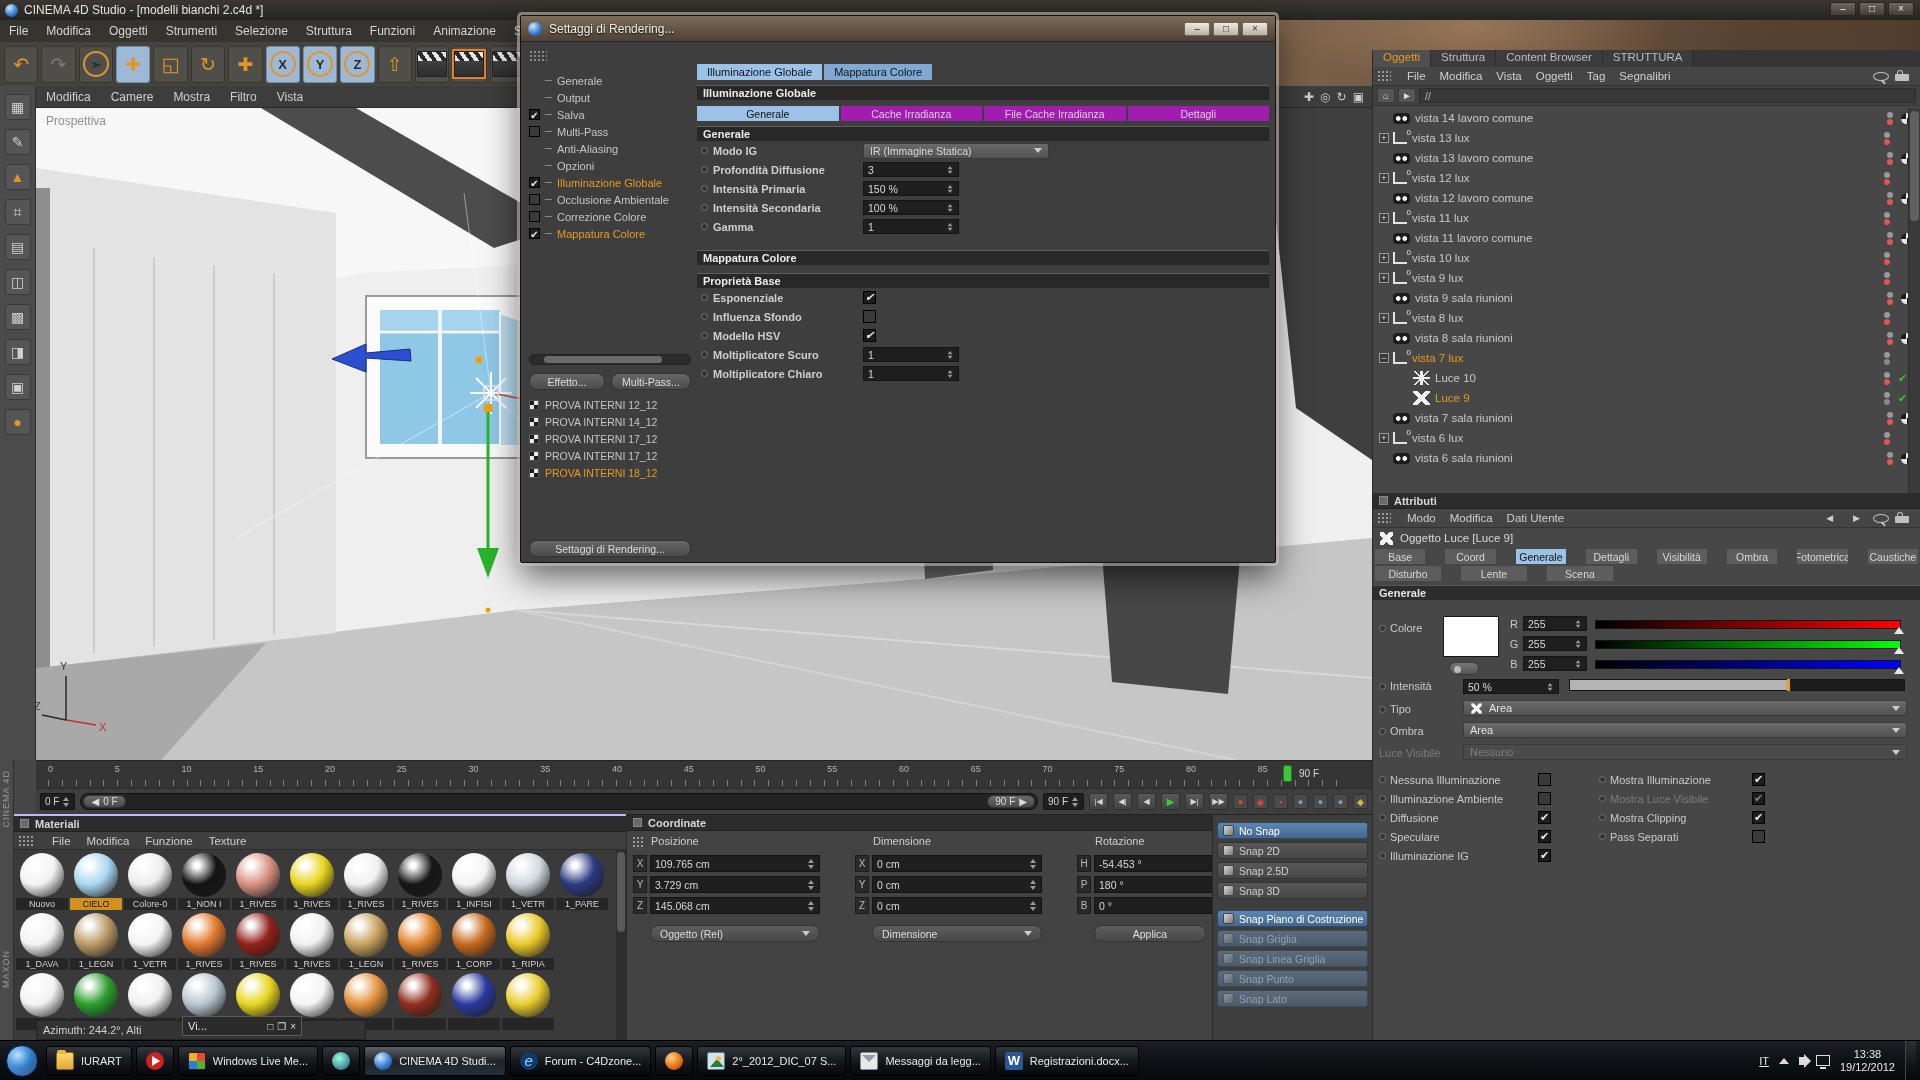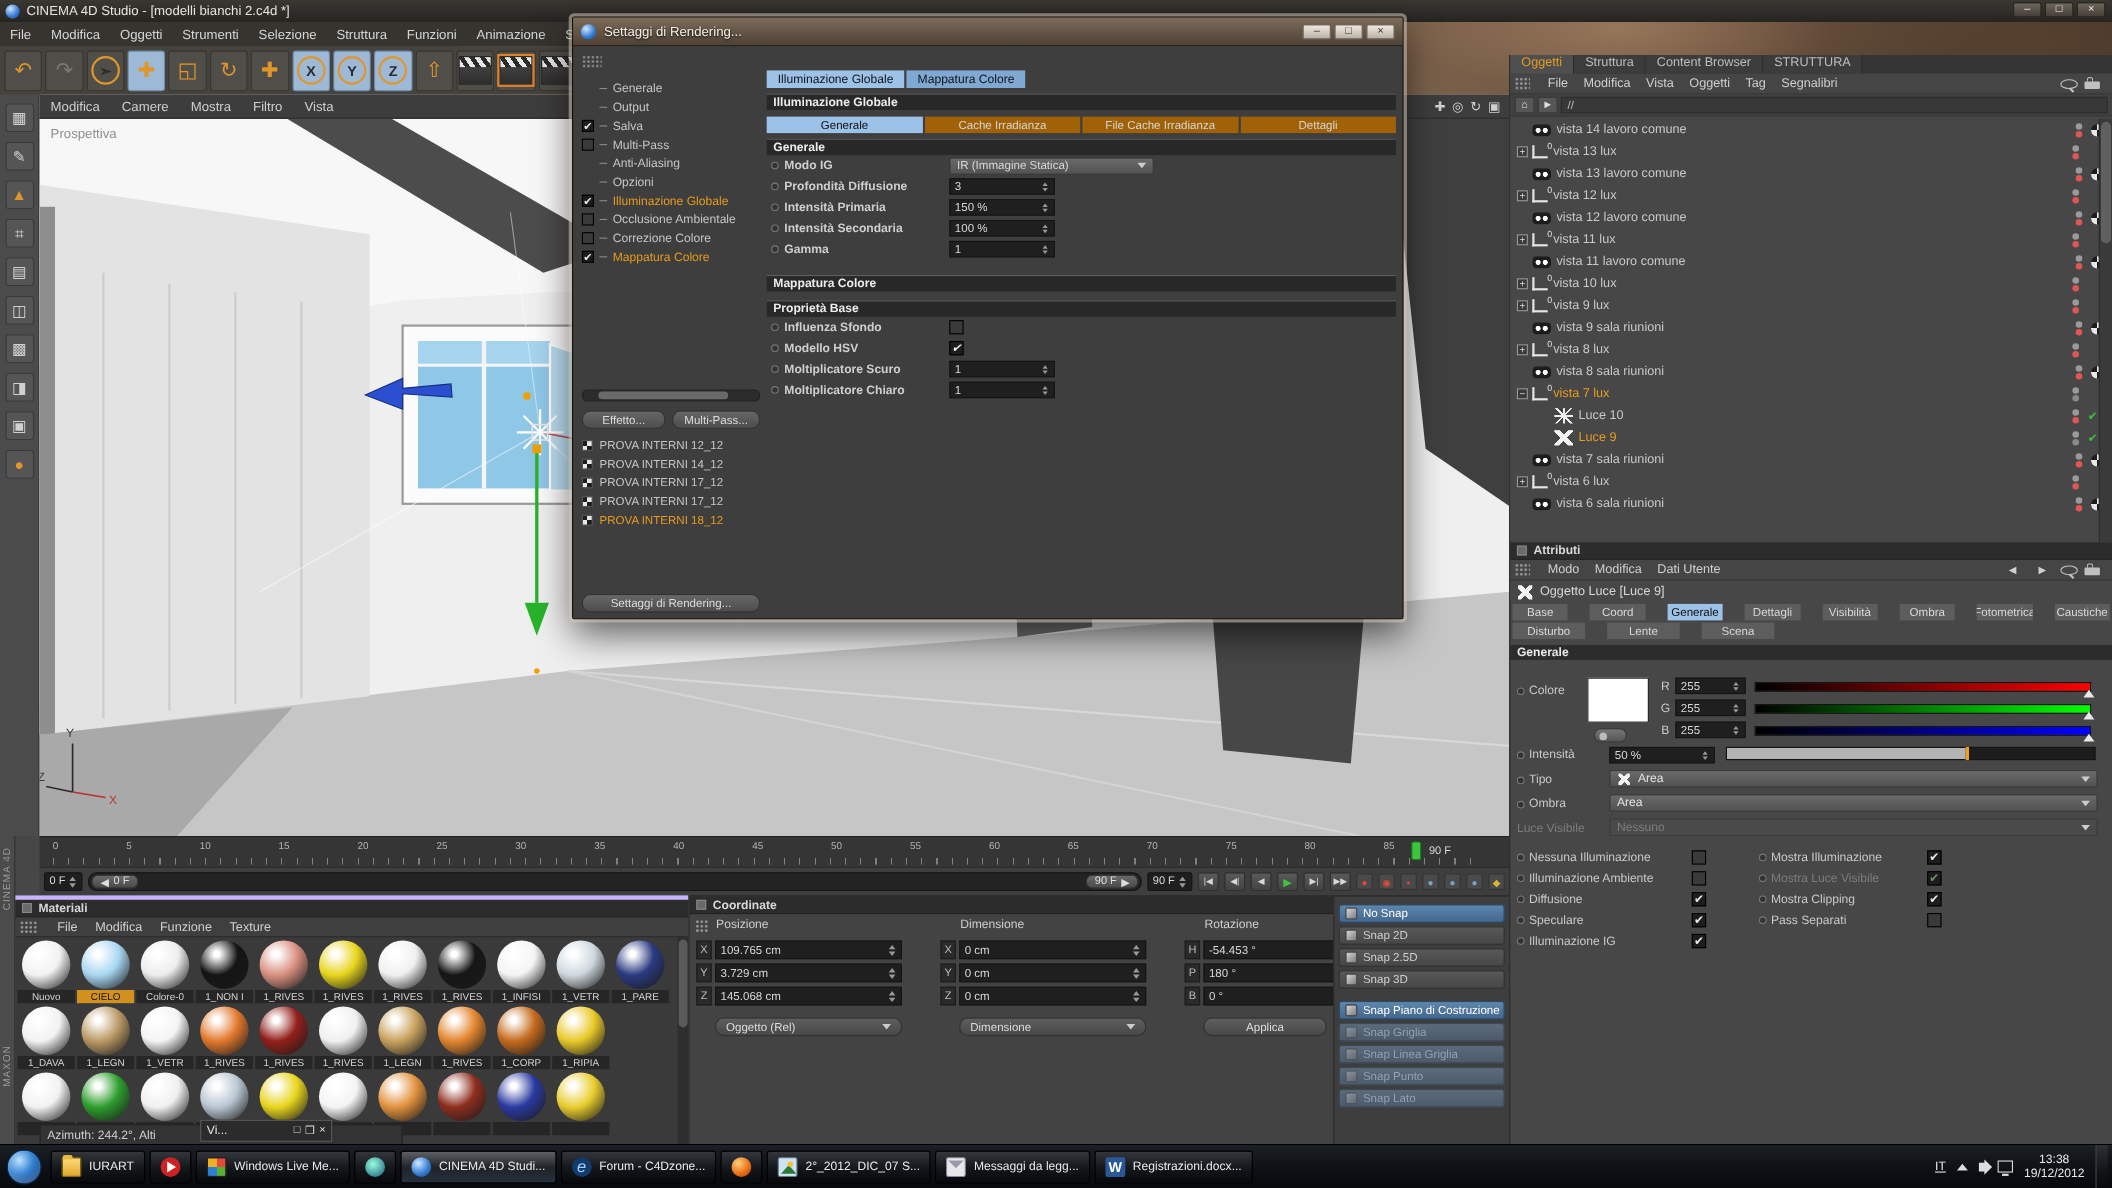--- a/index.html
+++ b/index.html
@@ -64,21 +64,21 @@
   .spin::after{bottom:0;border-top:4px solid #9a9a9a;}
   #rslider{flex:1;height:17px;background:#232323;border:1px solid #141414;border-radius:8px;position:relative;}
   .grip{position:absolute;top:1px;height:13px;background:linear-gradient(#6a6a6a,#4a4a4a);border:1px solid #333;border-radius:7px;color:#ddd;font-size:10px;display:flex;align-items:center;padding:0 7px;gap:4px;}
   .grip.l{left:2px;} .grip.r{right:2px;}
   .tpb{width:19px;height:17px;background:linear-gradient(#5a5a5a,#424242);border:1px solid #303030;border-radius:2px;color:#d8d8d8;font-size:8px;display:flex;align-items:center;justify-content:center;}
   .tpb.play{color:#3ec53e;font-size:10px;}
   .mrec{width:15px;height:15px;border-radius:2px;background:#4a4a4a;border:1px solid #333;display:flex;align-items:center;justify-content:center;font-size:9px;}
   .mrec.red{color:#e04a3a;} .mrec.blue{color:#7aa2c0;} .mrec.yel{color:#d8b832;}
 
   
-  #materials{left:14px;top:814px;width:612px;height:226px;background:#3a3a3a;border-top:4px solid #c4b5fd;overflow:hidden;}
+  #materials{left:14px;top:814px;width:612px;height:226px;background:#3a3a3a;border-top:2px solid #c4b5fd;overflow:hidden;}
   .phead{height:16px;background:#2c2c2c;display:flex;align-items:center;gap:6px;padding:0 6px;color:#d8d8d8;font-weight:bold;border-bottom:1px solid #222;}
   .phead .sq{width:9px;height:9px;background:#6a6a6a;border:1px solid #888;}
   .pmenu{height:18px;background:#3f3f3f;display:flex;align-items:center;gap:2px;padding:0 4px;border-bottom:1px solid #2c2c2c;}
   .pmenu span{padding:0 8px;font-size:11.5px;color:#cfcfcf;}
   .dots{width:12px;height:12px;background:radial-gradient(#9a9a9a 1px,transparent 1.3px);background-size:4px 4px;}
   .mgrid{display:flex;gap:2px;padding:2px 2px 0 2px;}
   .mcell{width:52px;}
   .msphere{display:block;width:44px;height:44px;margin:1px auto;border-radius:50%;background:radial-gradient(circle at 34% 28%,#ffffff 6%,var(--c) 45%,rgba(0,0,0,.55) 97%);}
   .mname{display:block;height:12px;background:#262626;color:#d3d3d3;font-size:9px;text-align:center;line-height:12px;overflow:hidden;}
   .mname.sel{background:#d2901e;color:#151515;}
@@ -216,21 +216,21 @@
   .prow{display:flex;align-items:center;height:17px;gap:6px;}
   .pchk{width:10px;height:10px;flex:0 0 10px;background:conic-gradient(#e8e8e8 25%,#1c1c1c 0 50%,#e8e8e8 0 75%,#1c1c1c 0);border:1px solid #555;}
   .plabel{font-size:10.5px;color:#c6c6c6;white-space:nowrap;}
   .plabel.sel{color:#e89c1e;}
   #dcontent{position:absolute;left:176px;top:48px;width:572px;}
   #dtabs{display:flex;gap:2px;}
   #dtabs .tab{height:16px;padding:0 10px;font-size:11px;display:flex;align-items:center;background:#7fa9d2;color:#10131a;}
   #dtabs .tab.active{background:#9cc2e8;}
   .dsec{height:15px;background:#282828;border-top:1px solid #5e5e5e;color:#ececec;font-weight:bold;display:flex;align-items:center;padding:0 6px;margin-top:5px;}
   #dsubtabs{display:flex;gap:2px;margin-top:6px;}
-  #dsubtabs .tab{height:15px;flex:1;font-size:10.5px;display:flex;align-items:center;justify-content:center;background:#a16207;color:#d5d5d5;}
+  #dsubtabs .tab{height:15px;flex:1;font-size:10.5px;display:flex;align-items:center;justify-content:center;background:#a21caf;color:#d5d5d5;}
   #dsubtabs .tab.active{background:#9cc2e8;color:#111;}
   .crowd{display:flex;align-items:center;height:19px;margin-left:4px;}
   .cdot2{width:7px;height:7px;border:1px solid #777;border-radius:50%;background:#333;margin-right:5px;flex:0 0 7px;}
   .clabel{width:150px;display:flex;font-size:11px;color:#cfcfcf;font-weight:bold;}
   .cctl{display:flex;align-items:center;}
   .cctl .cval{font-style:normal;font-size:10.5px;color:#d8d8d8;}
   .cctl.num{width:96px;height:15px;background:#1f1f1f;border:1px solid #141414;padding:0 4px;}
   .cctl.num .spin{margin-left:auto;transform:scale(.8);}
   .cctl.drop{width:186px;height:16px;background:linear-gradient(#6a6a6a,#525252);border:1px solid #3a3a3a;border-radius:2px;padding:0 6px;}
   .cctl.drop .da{margin-left:auto;border-left:4px solid transparent;border-right:4px solid transparent;border-top:5px solid #ccc;}
@@ -1316,20 +1316,27 @@
           </div>
         </div>
       <div class="dsec" style="margin-top:14px;">
           <span>Mappatura Colore</span>
         </div>
       <div class="dsec" style="margin-top:8px;">
           <span>Proprietà Base</span>
         </div>
       <div>
 
+      <div class="crowd">
+            <span class="cdot2"></span>
+            <span class="clabel">Esponenziale</span>
+            <span class="cctl chk on">
+              <em class="cbox"></em>
+            </span>
+          </div>
           <div class="crowd">
             <span class="cdot2"></span>
             <span class="clabel">Influenza Sfondo</span>
             <span class="cctl chk off">
               <em class="cbox"></em>
             </span>
           </div>
           <div class="crowd">
             <span class="cdot2"></span>
             <span class="clabel">Modello HSV</span>

